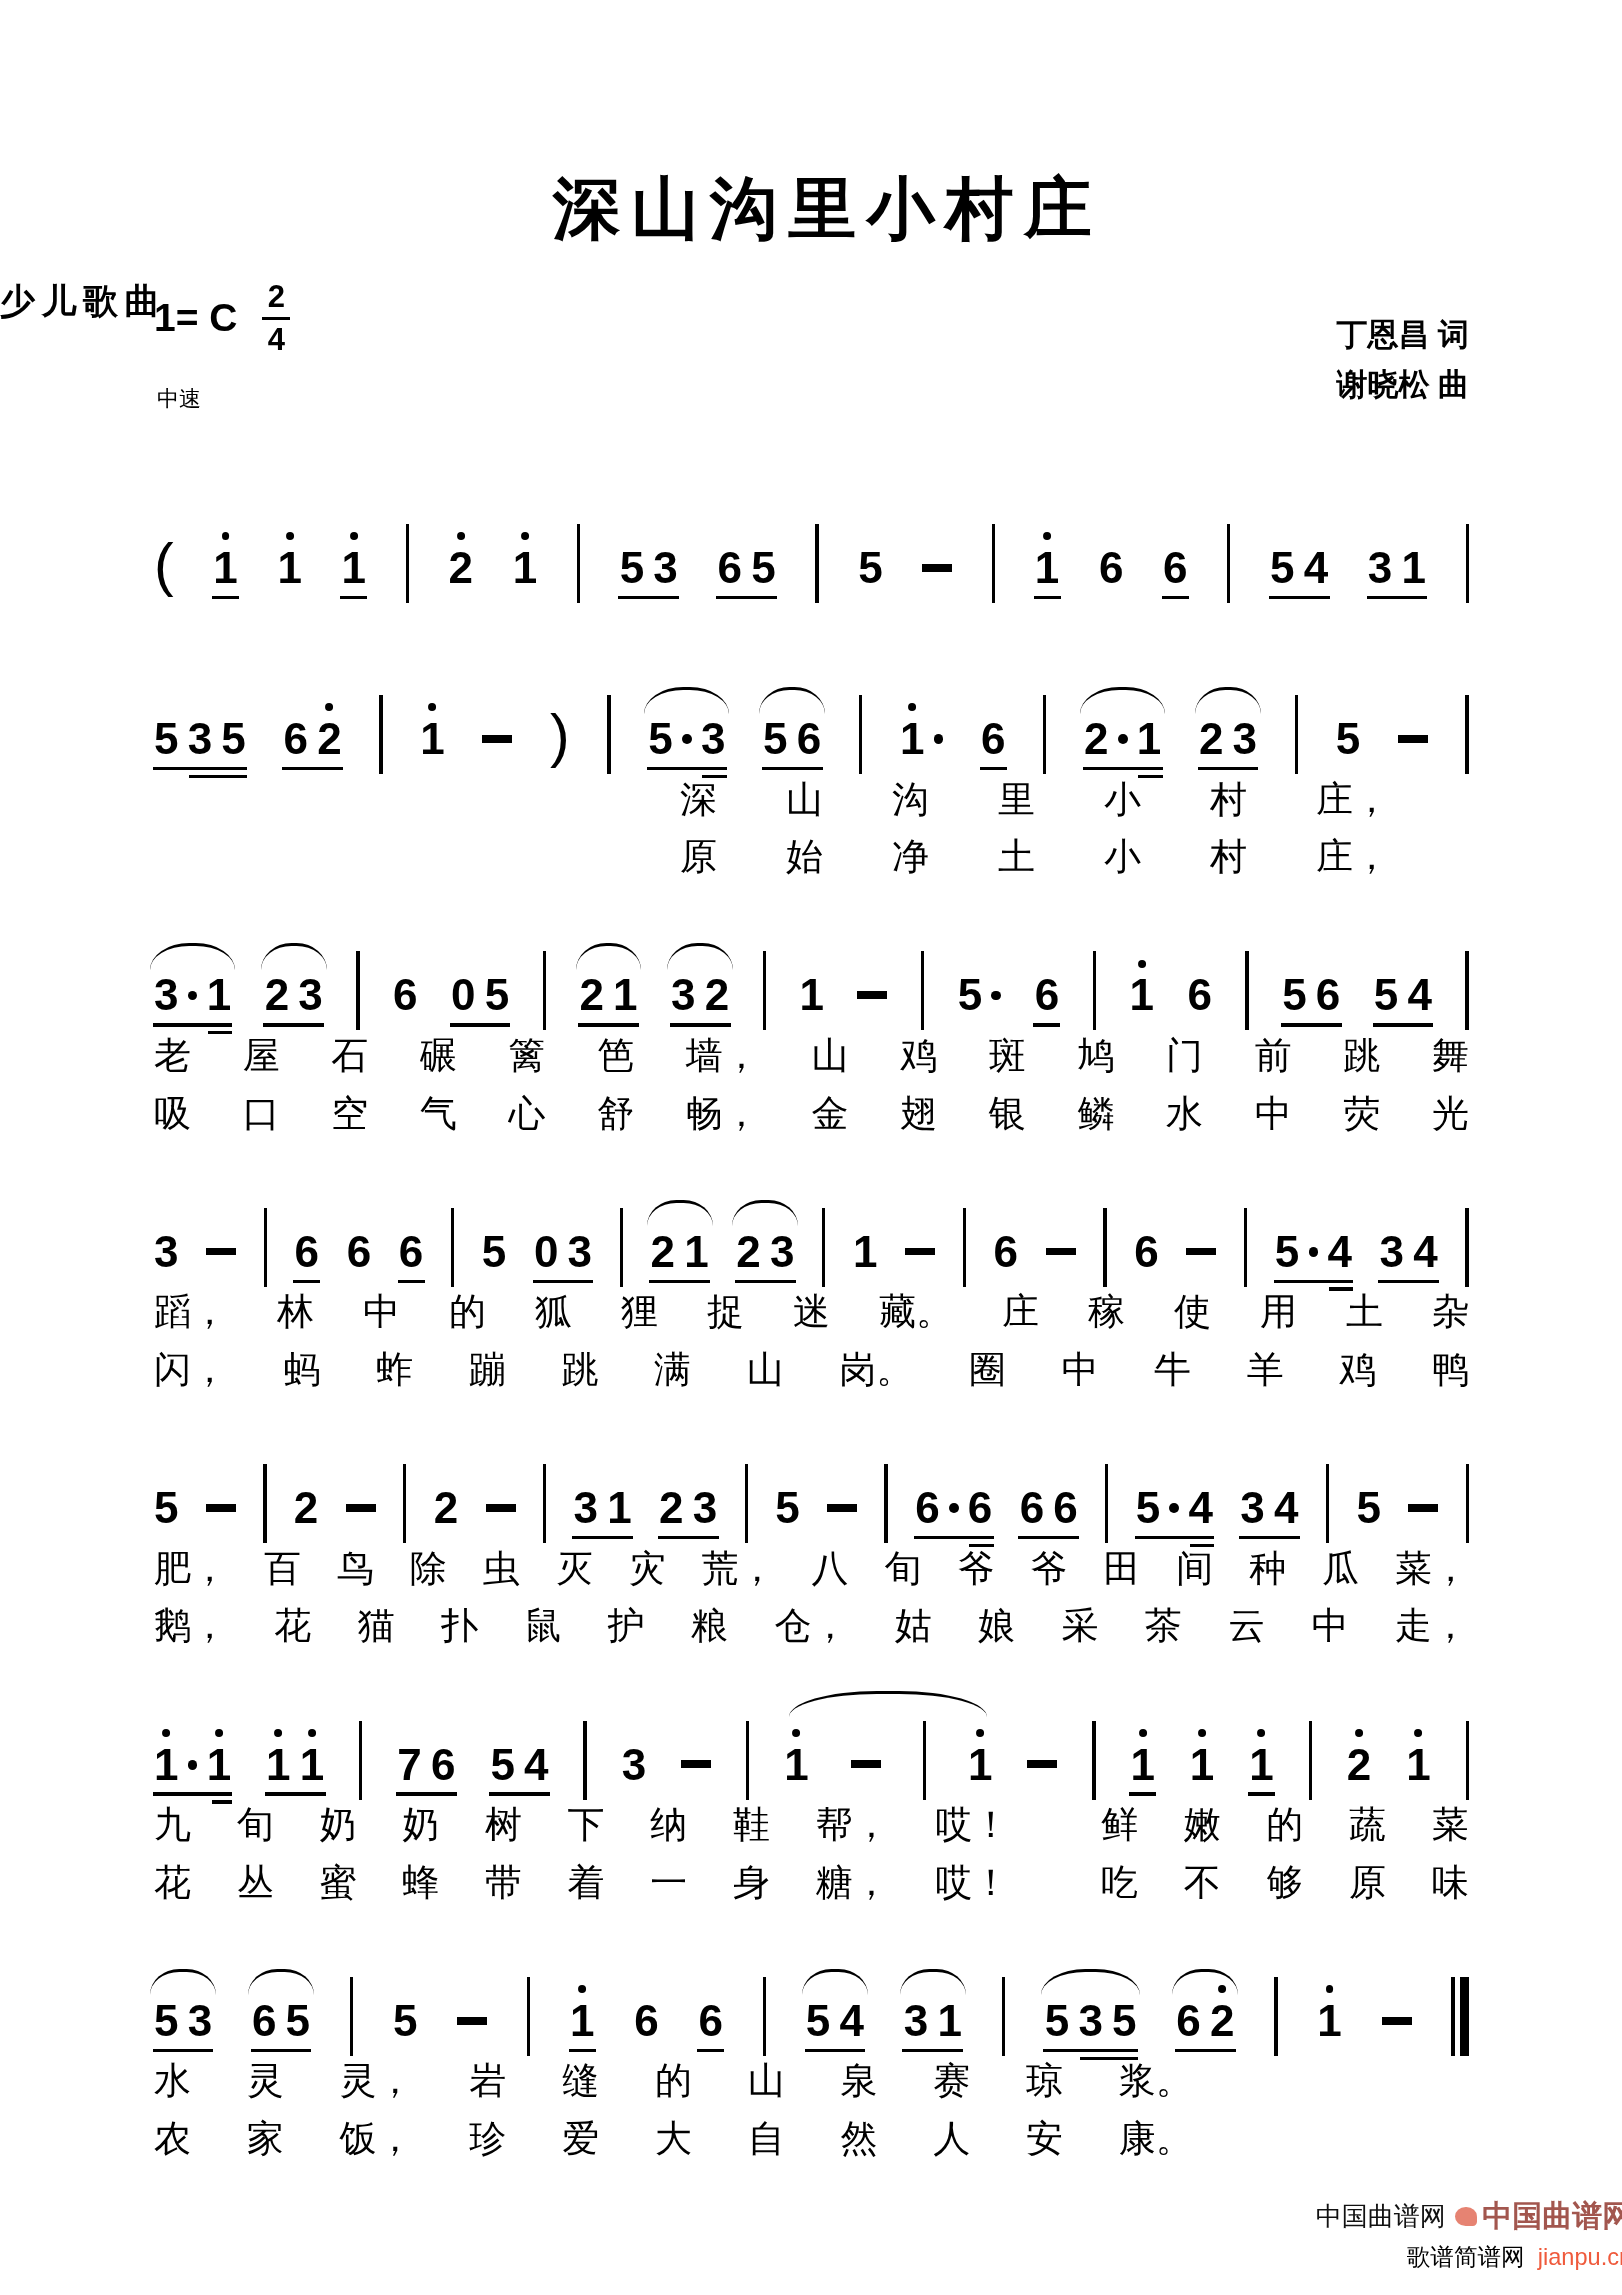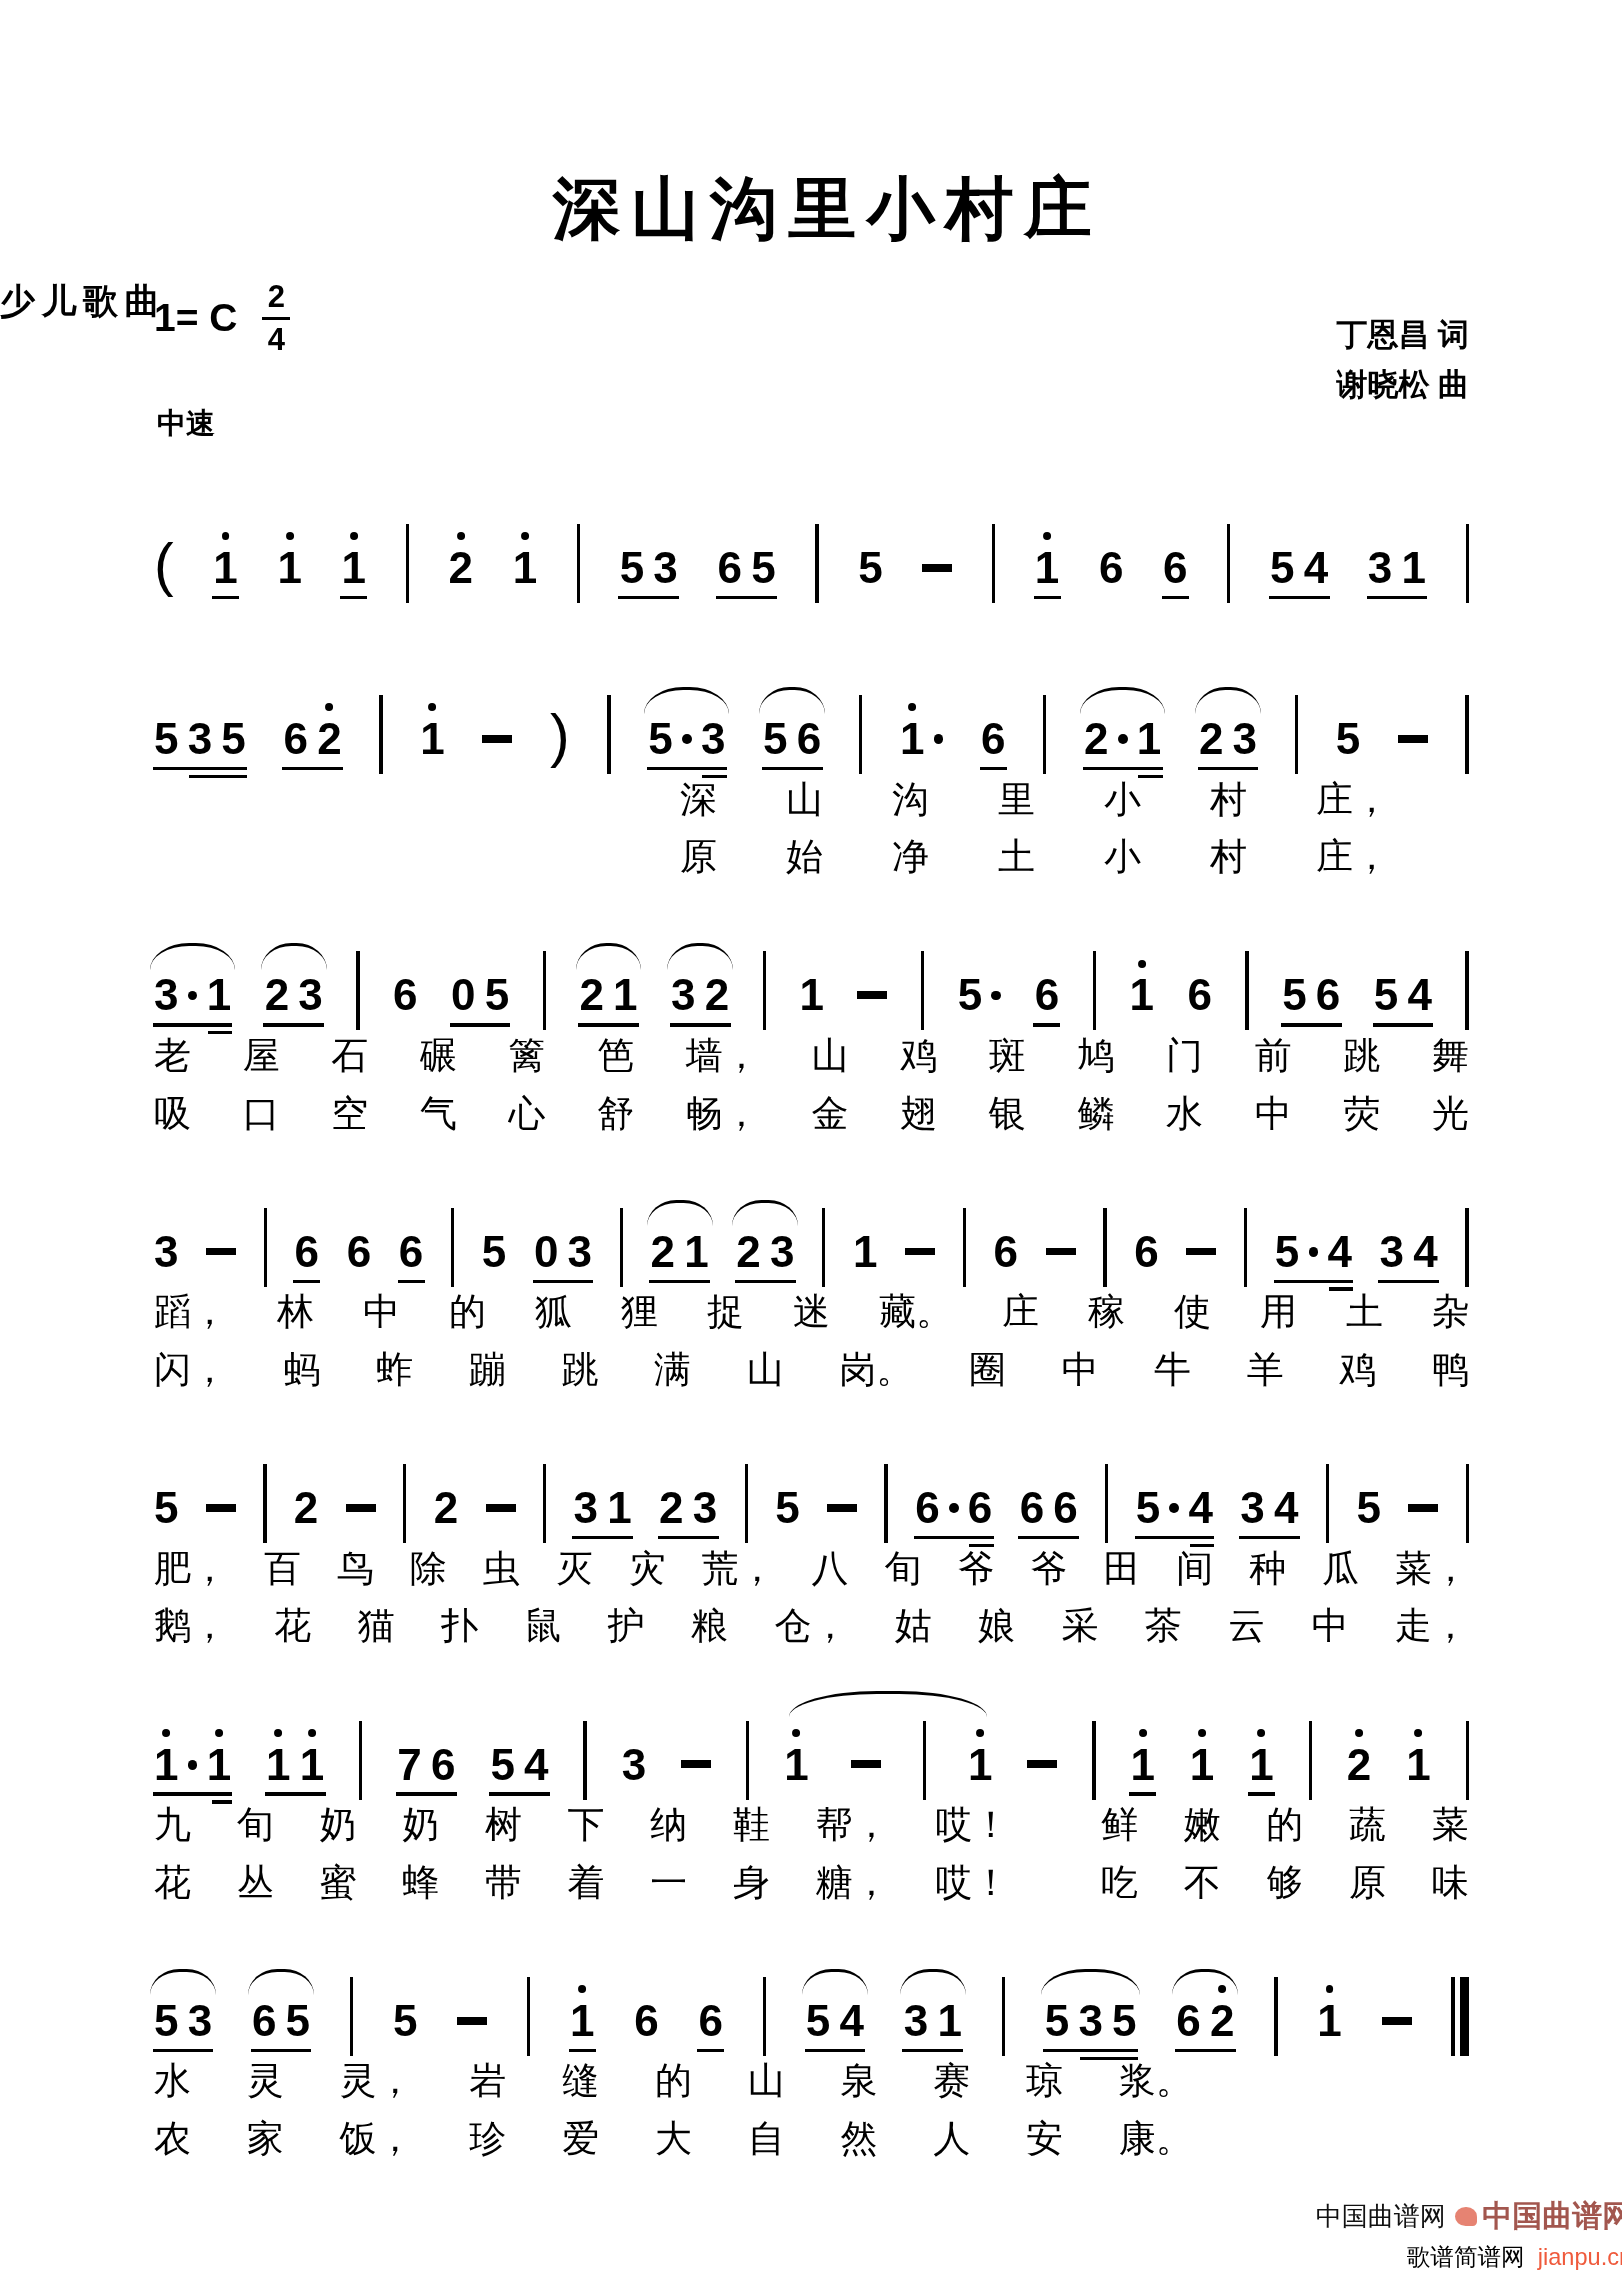--- a/index.html
+++ b/index.html
@@ -24,21 +24,21 @@
     display:flex;align-items:center;gap:25px;
     font-weight:700;font-size:39px;
   }
   .frac{display:inline-flex;flex-direction:column;align-items:center;line-height:1;font-size:31px;font-weight:700;}
   .frac .num{padding:0 5.2px 4.6px;}
   .frac .den{border-top:3.9px solid #000;padding:4.6px 5.2px 0;}
   .credits{
     position:absolute;right:154px;top:262px;text-align:right;
     font-weight:700;font-size:31px;line-height:1.6;white-space:nowrap;margin-top:48px;
   }
-  .tempo{position:absolute;left:157px;top:404px;font-weight:700;font-size:29px;}
+  .tempo{position:absolute;left:157px;top:384px;font-weight:400;font-size:22px;}
 
   
   #score{position:absolute;top:458px;left:0;right:0;}
   .system{padding:0 154px;margin-bottom:9.2px;}
   .system.intro{margin-bottom:39px;}
   .notes-row{
     display:flex;justify-content:space-between;align-items:flex-end;
     height:98px;padding-top:34px;
   }
   .unit{position:relative;display:inline-flex;align-items:flex-end;}

